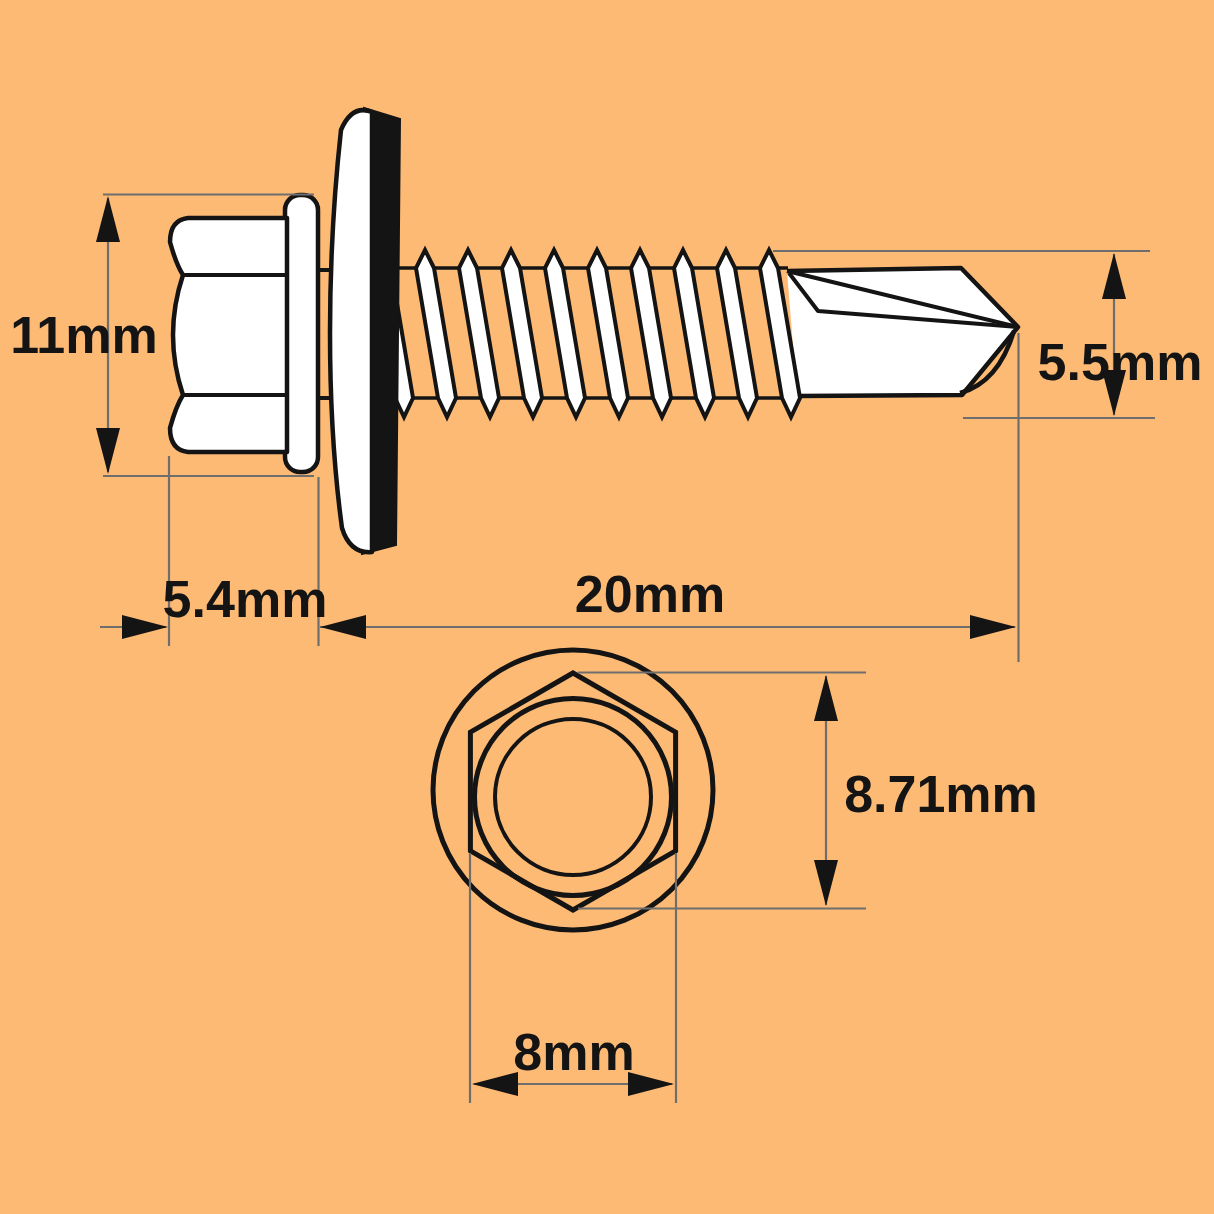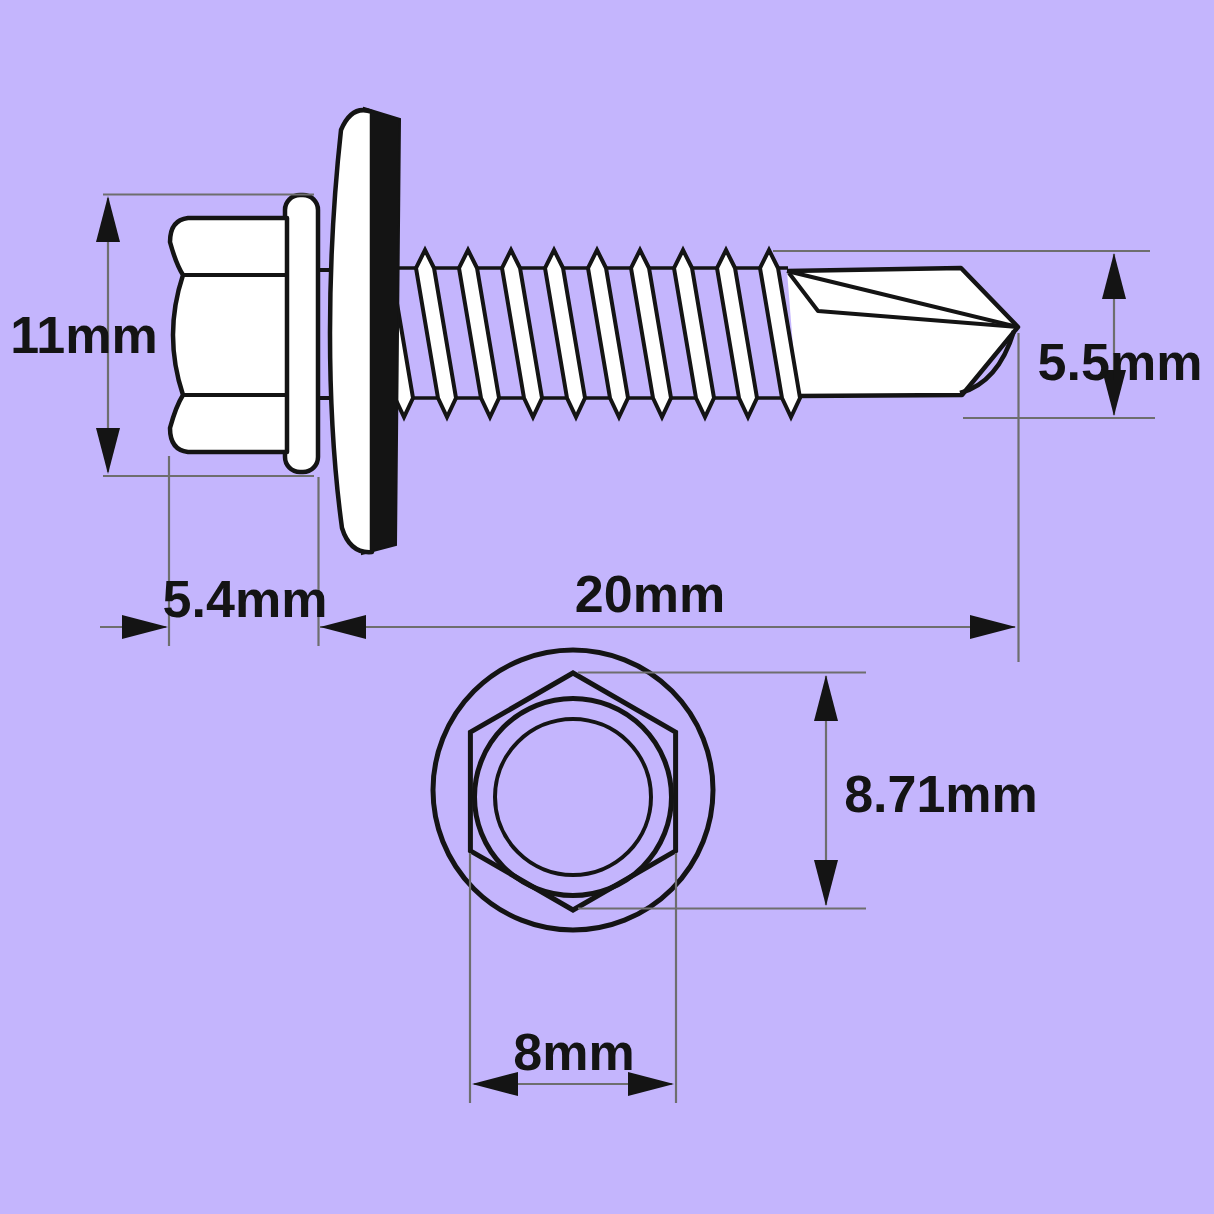--- a/index.html
+++ b/index.html
@@ -1,16 +1,16 @@
 <!DOCTYPE html>
 <html><head>
 <meta charset="utf-8">
 <style>
   html,body{margin:0;padding:0;background:#ffffff;}
-  .stage{width:1214px;height:1214px;background:#c4b5fd;position:relative;overflow:hidden;}
+  .stage{width:1214px;height:1214px;background:#fdba74;position:relative;overflow:hidden;}
   svg{display:block;}
   text.dim{
     font-family:"Liberation Sans", sans-serif;
     font-weight:bold;
     font-size:52px;
     fill:#141414;
     text-anchor:middle;
   }
 </style>
 </head>

